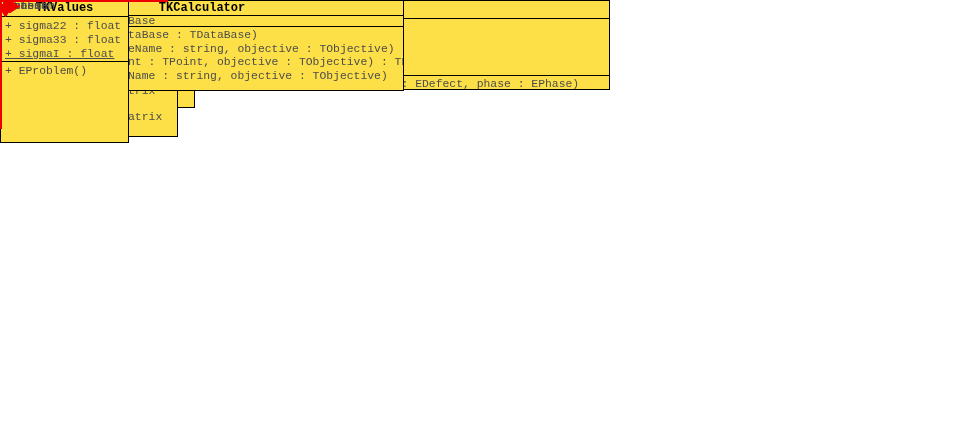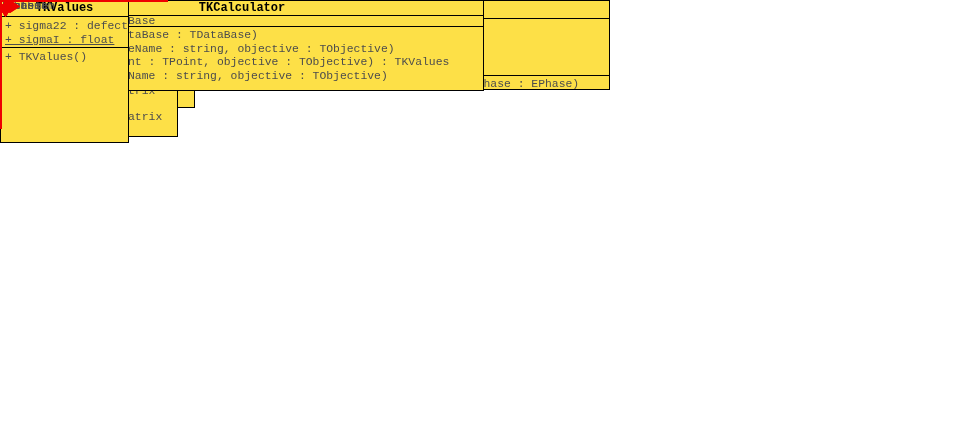--- a/index.html
+++ b/index.html
@@ -30,21 +30,21 @@
   #ephase       { left:572; top:3;   width:90px;  height:55px; }
 
   #tobjective   { left:2;   top:201; width:610px; height:90px; }
   #tobjective .title .line { line-height:15px; }
   #tobjective .attrs .member { line-height:13.4px; }
 
   #tpoint       { left:650; top:200; width:304px; height:78px; }
   #tpoint .title .line { line-height:12px; }
   #tpoint .attrs .member { line-height:13.2px; }
 
-  #tkcalculator { left:2;   top:327; width:484px; height:91px; }
+  #tkcalculator { left:2;   top:327; width:404px; height:91px; }
   #tkcalculator .title .line { line-height:12px; }
   #tkcalculator .attrs { padding:0; }
   #tkcalculator .attrs .member { line-height:10px; }
   #tkcalculator .ops .member { line-height:13.5px; }
 
   #tkvalues     { left:672; top:297; width:129px; height:143px; }
   #tkvalues .title .line { line-height:13px; }
   #tkvalues .attrs .member { line-height:14px; }
   #tkvalues .ops .member { line-height:14px; }
 
@@ -182,25 +182,26 @@
       <div class="member">+ getKForPoint(point : TPoint, objective : TObjective) : TKValues</div>
       <div class="member">+ saveKToFile(fileName : string, objective : TObjective)</div>
     </div>
   </div>
 
   <div class="box" id="tkvalues">
     <div class="title">
       <div class="line">TKValues</div>
     </div>
     <div class="members attrs">
-      <div class="member">+ sigma22 : defect</div>
+      <div class="member">+ sigma22 : float</div>
+      <div class="member">+ sigma33 : float</div>
       <div class="member u">+ sigmaI : float</div>
     </div>
     <div class="members ops">
-      <div class="member">+ TKValues()</div>
+      <div class="member">+ EProblem()</div>
     </div>
   </div>
 
   <div class="vline" id="ln-problem"></div>
   <div class="diamond-v" id="dm-problem"></div>
   <div class="assoc-label" id="lb-problem">+problem</div>
 
   <div class="vline" id="ln-schema"></div>
   <div class="diamond-v" id="dm-schema"></div>
   <div class="assoc-label" id="lb-schema">+schema</div>

